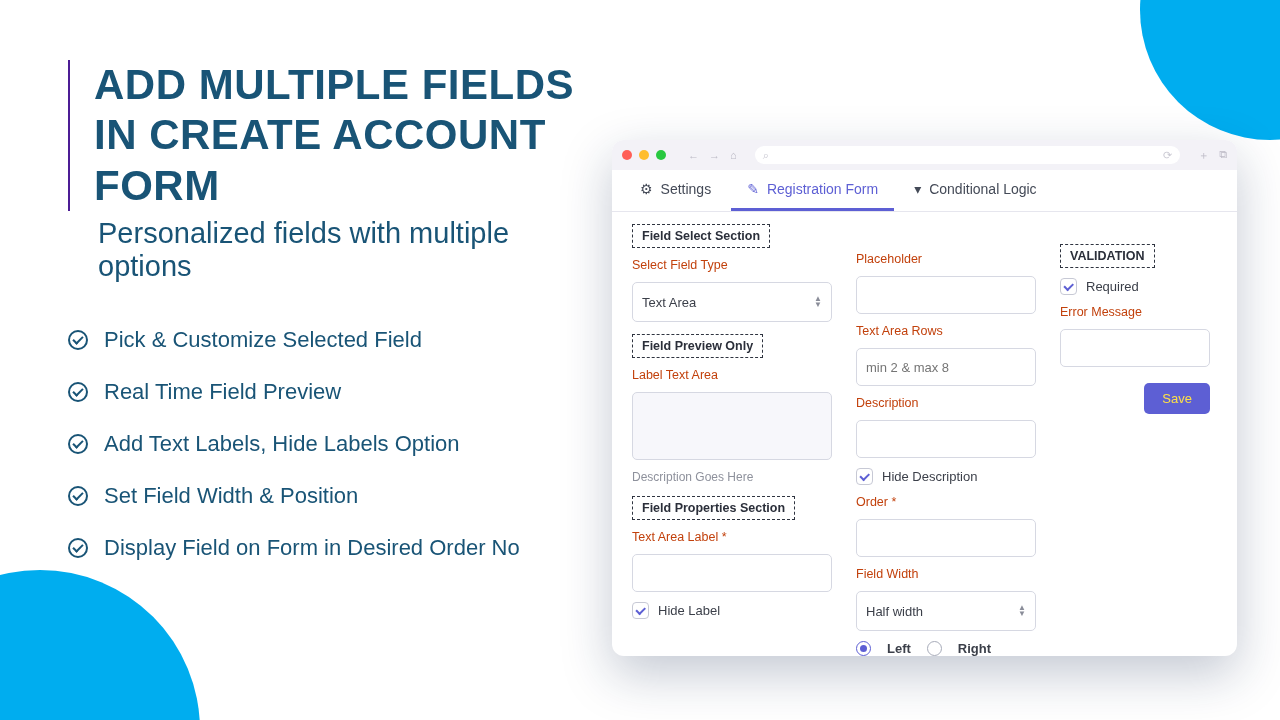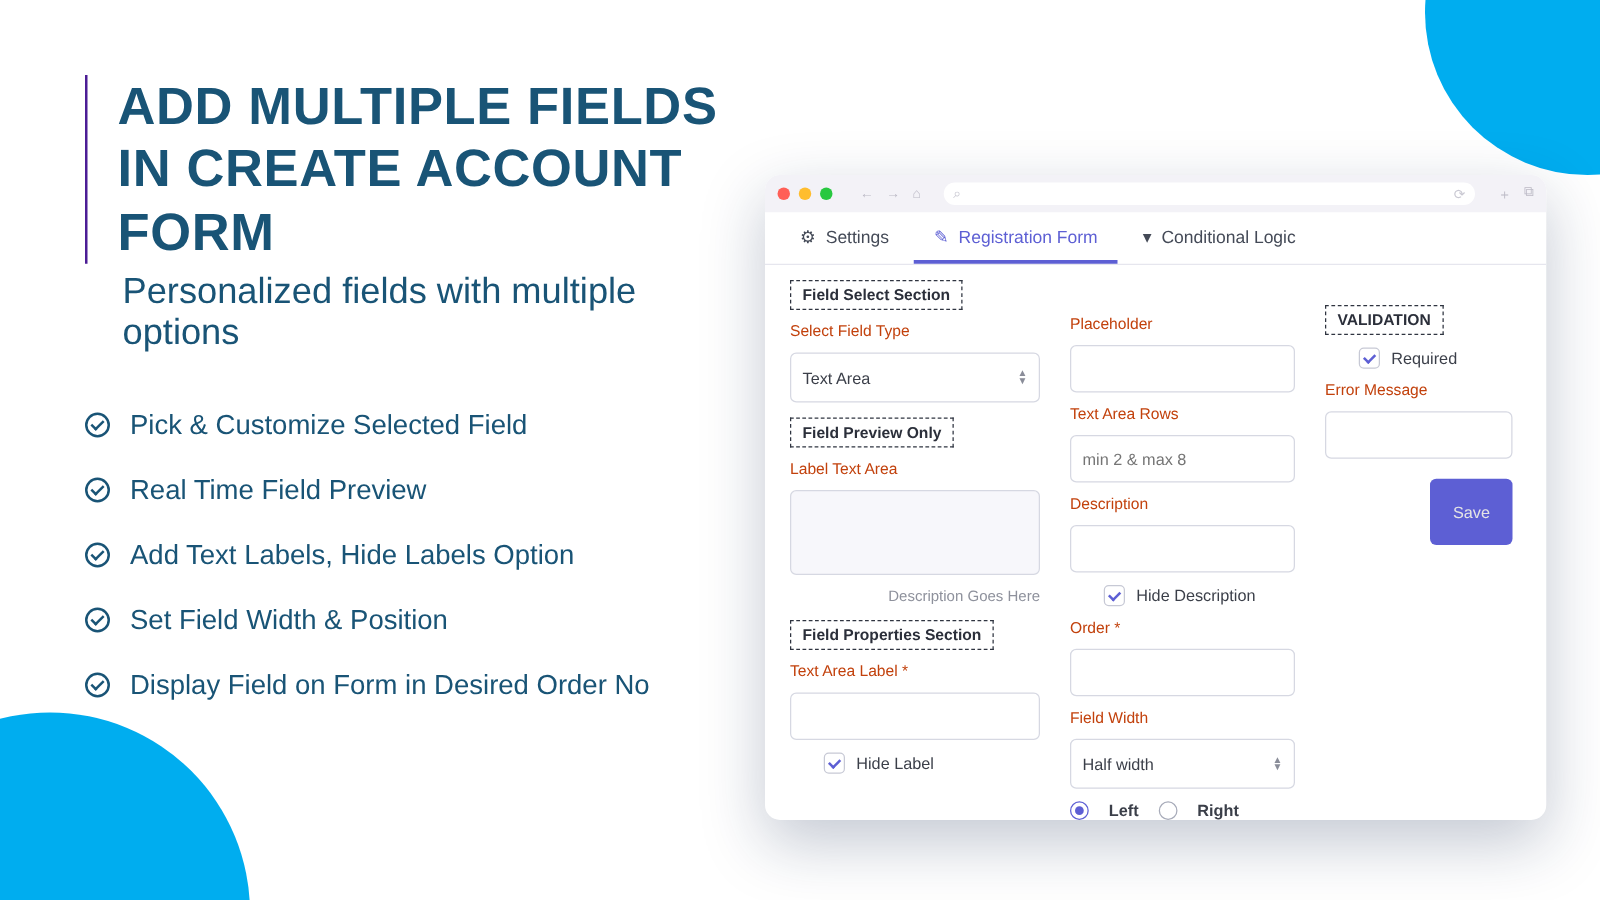--- a/index.html
+++ b/index.html
@@ -44,33 +44,33 @@
   .dashed-tag { display:inline-block; border: 1.5px dashed #2f3440; padding: 4px 9px; font-weight: 700; font-size: 12.5px; color:#2b2f3a; background:#fff; }
   .label { font-size: 12.5px; color:#c2410c; }
   .muted { color:#9ea2ad; }
 
   .input, .select, .textarea { width: 100%; border: 1px solid #d6d8e2; border-radius: 5px; background: #fff; font-size: 13px; color:#3b3f49; }
   .input { height: 38px; padding: 0 9px; }
   .select { height: 40px; padding: 2px 9px; display:flex; align-items:center; justify-content:space-between; }
   .select .chev { display:flex; flex-direction:column; font-size:8px; line-height:6px; color:#8a8d99;}
   .textarea { height: 68px; background:#f7f7fb; }
 
-  .chk { display:flex; align-items:center; gap:9px; font-size:13px;margin-left:27px; }
+  .chk { display:flex; align-items:center; gap:9px; font-size:13px; }
   .chkbox { width:17px; height:17px; border:1px solid #c7c9d5; border-radius:4px; background:#fff; display:inline-flex;align-items:center;justify-content:center; position:relative;}
   .chkbox.on::after{content:""; width:7px; height:3.5px; border-left:2px solid #5d5fd4; border-bottom:2px solid #5d5fd4; transform:rotate(-45deg); position:relative; top:-1px;}
 
   .radio-row{display:flex; gap:16px; align-items:center; font-size:13px;font-weight:bold;}
   .radio{width:15px;height:15px;border:1.5px solid #a7abb9;border-radius:50%; display:inline-flex;align-items:center;justify-content:center;}
   .radio.on{border-color:#5d5fd4;}
   .radio.on::after{content:"";width:7px;height:7px;background:#5d5fd4;border-radius:50%;}
 
-  .save-btn{ background:#5d5fd4; color:#e5e5e5; border:none; border-radius:5px; padding:19px 18px; font-size:13px; cursor:pointer; align-self:flex-end; margin-top:6px;}
+  .save-btn{ background:#5d5fd4; color:#fde047; border:none; border-radius:5px; padding:8px 18px; font-size:13px; cursor:pointer; align-self:flex-end; margin-top:6px;}
 
   .sec { margin-top: 2px; }
-  .desc-under{font-size:12px;color:#8e919c;text-align:right;}
+  .desc-under{font-size:12px;color:#8e919c;}
 
   .icon{display:inline-block;}
 </style>
 </head>
 <body>
 
 <div class="blob-tr"></div>
 <div class="blob-bl"></div>
 
 <div class="page">

